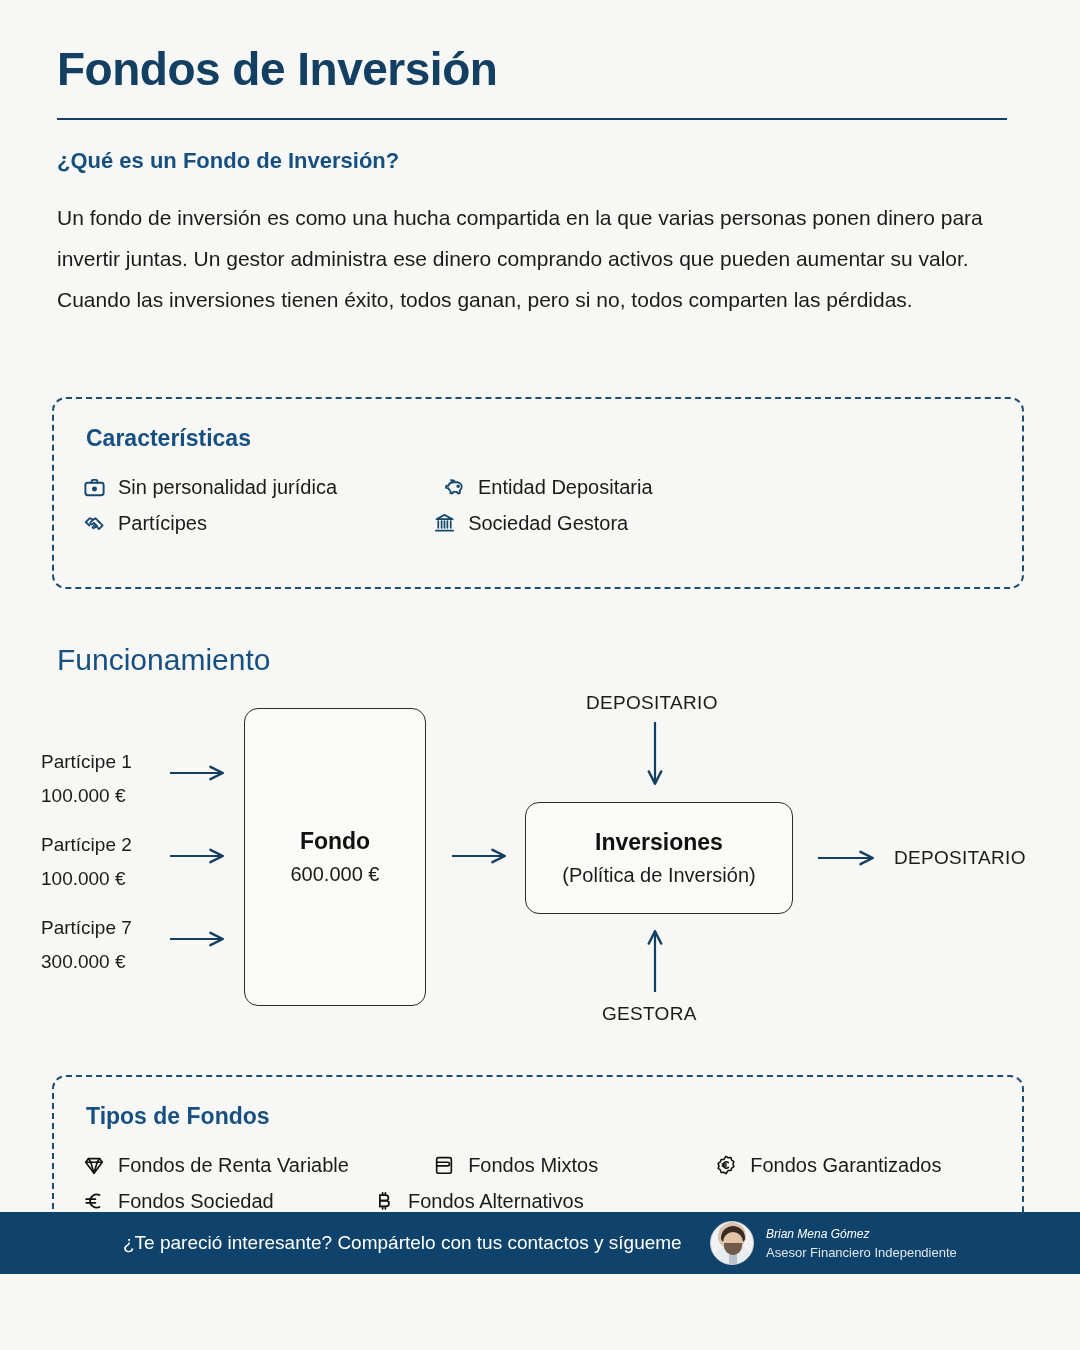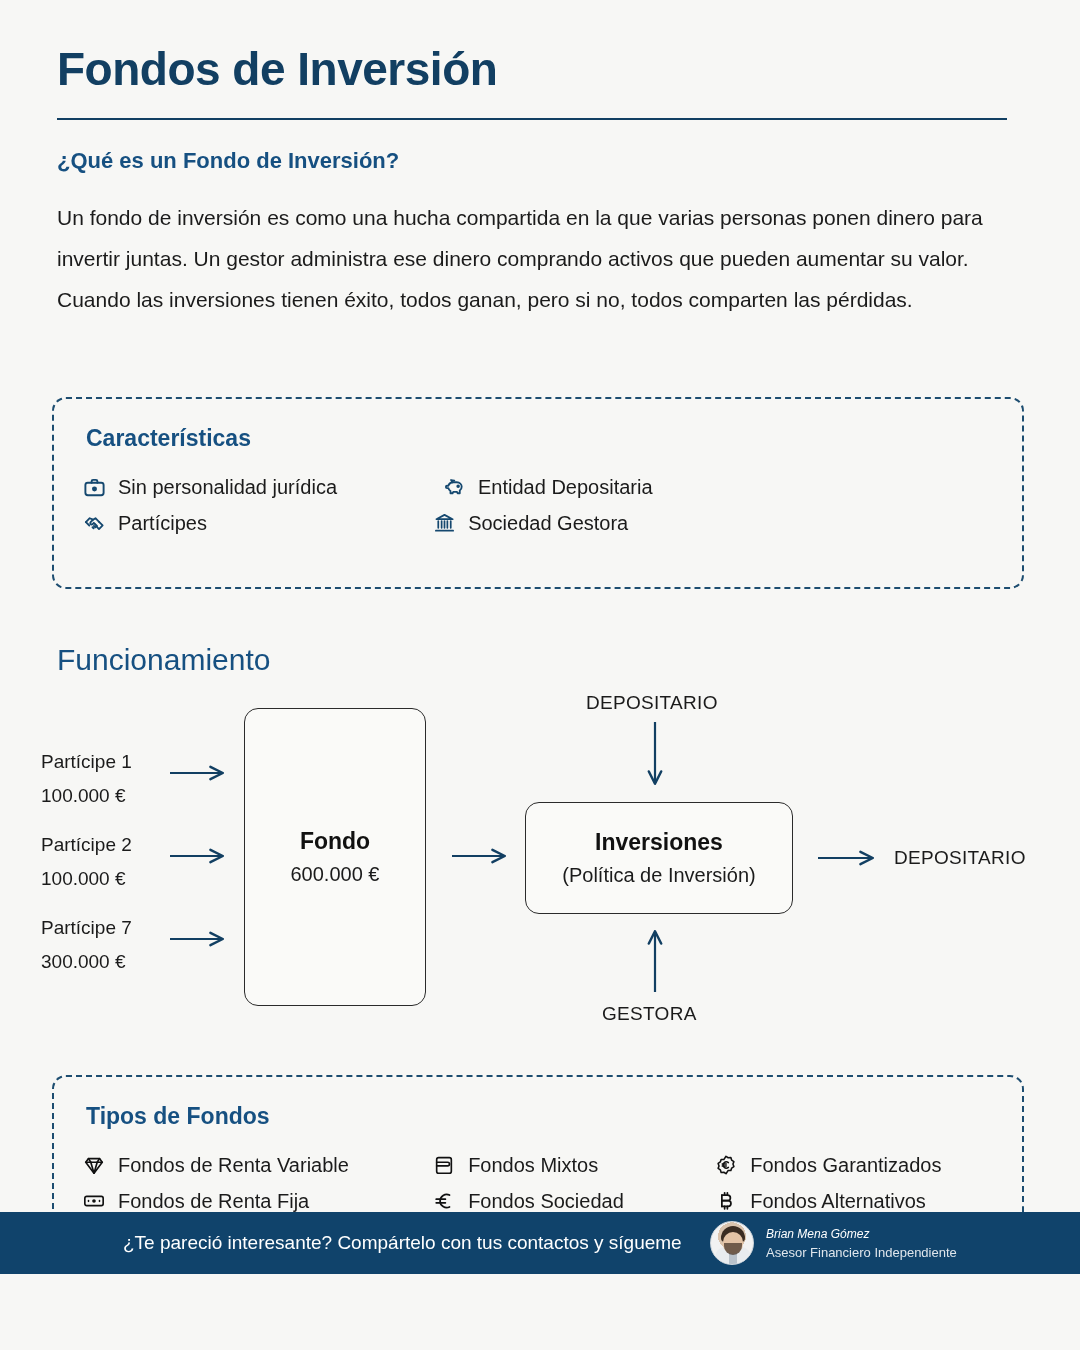--- a/index.html
+++ b/index.html
@@ -278,30 +278,20 @@
               <path d="M7.9 11h4.4M7.9 13h4.4"></path>
             </svg>
           </span>
           <span>Fondos Garantizados</span>
         </div>
 
       </div>
 
       <div class="feat-row">
 
-        <div class="feat-item col-a">
-          <span class="icon">
-            <svg width="22" height="22" viewBox="0 0 24 24" fill="none" stroke="#111" stroke-width="1.8" stroke-linecap="round" stroke-linejoin="round">
-              <rect x="2" y="7" width="20" height="10" rx="2"></rect>
-              <circle cx="12" cy="12" r="2" fill="#111" stroke="none"></circle>
-              <path d="M6 11.6v.8M18 11.6v.8"></path>
-            </svg>
-          </span>
-          <span>Fondos de Renta Fija</span>
-        </div>
 
         <div class="feat-item col-b">
           <span class="icon">
             <svg width="22" height="22" viewBox="0 0 24 24" fill="none" stroke="#111" stroke-width="1.9" stroke-linecap="round" stroke-linejoin="round">
               <path d="M18 5.5a7.2 7.2 0 1 0 0 13"></path>
               <path d="M3.5 10h10M3.5 14h10"></path>
             </svg>
           </span>
           <span>Fondos Sociedad</span>
         </div>

